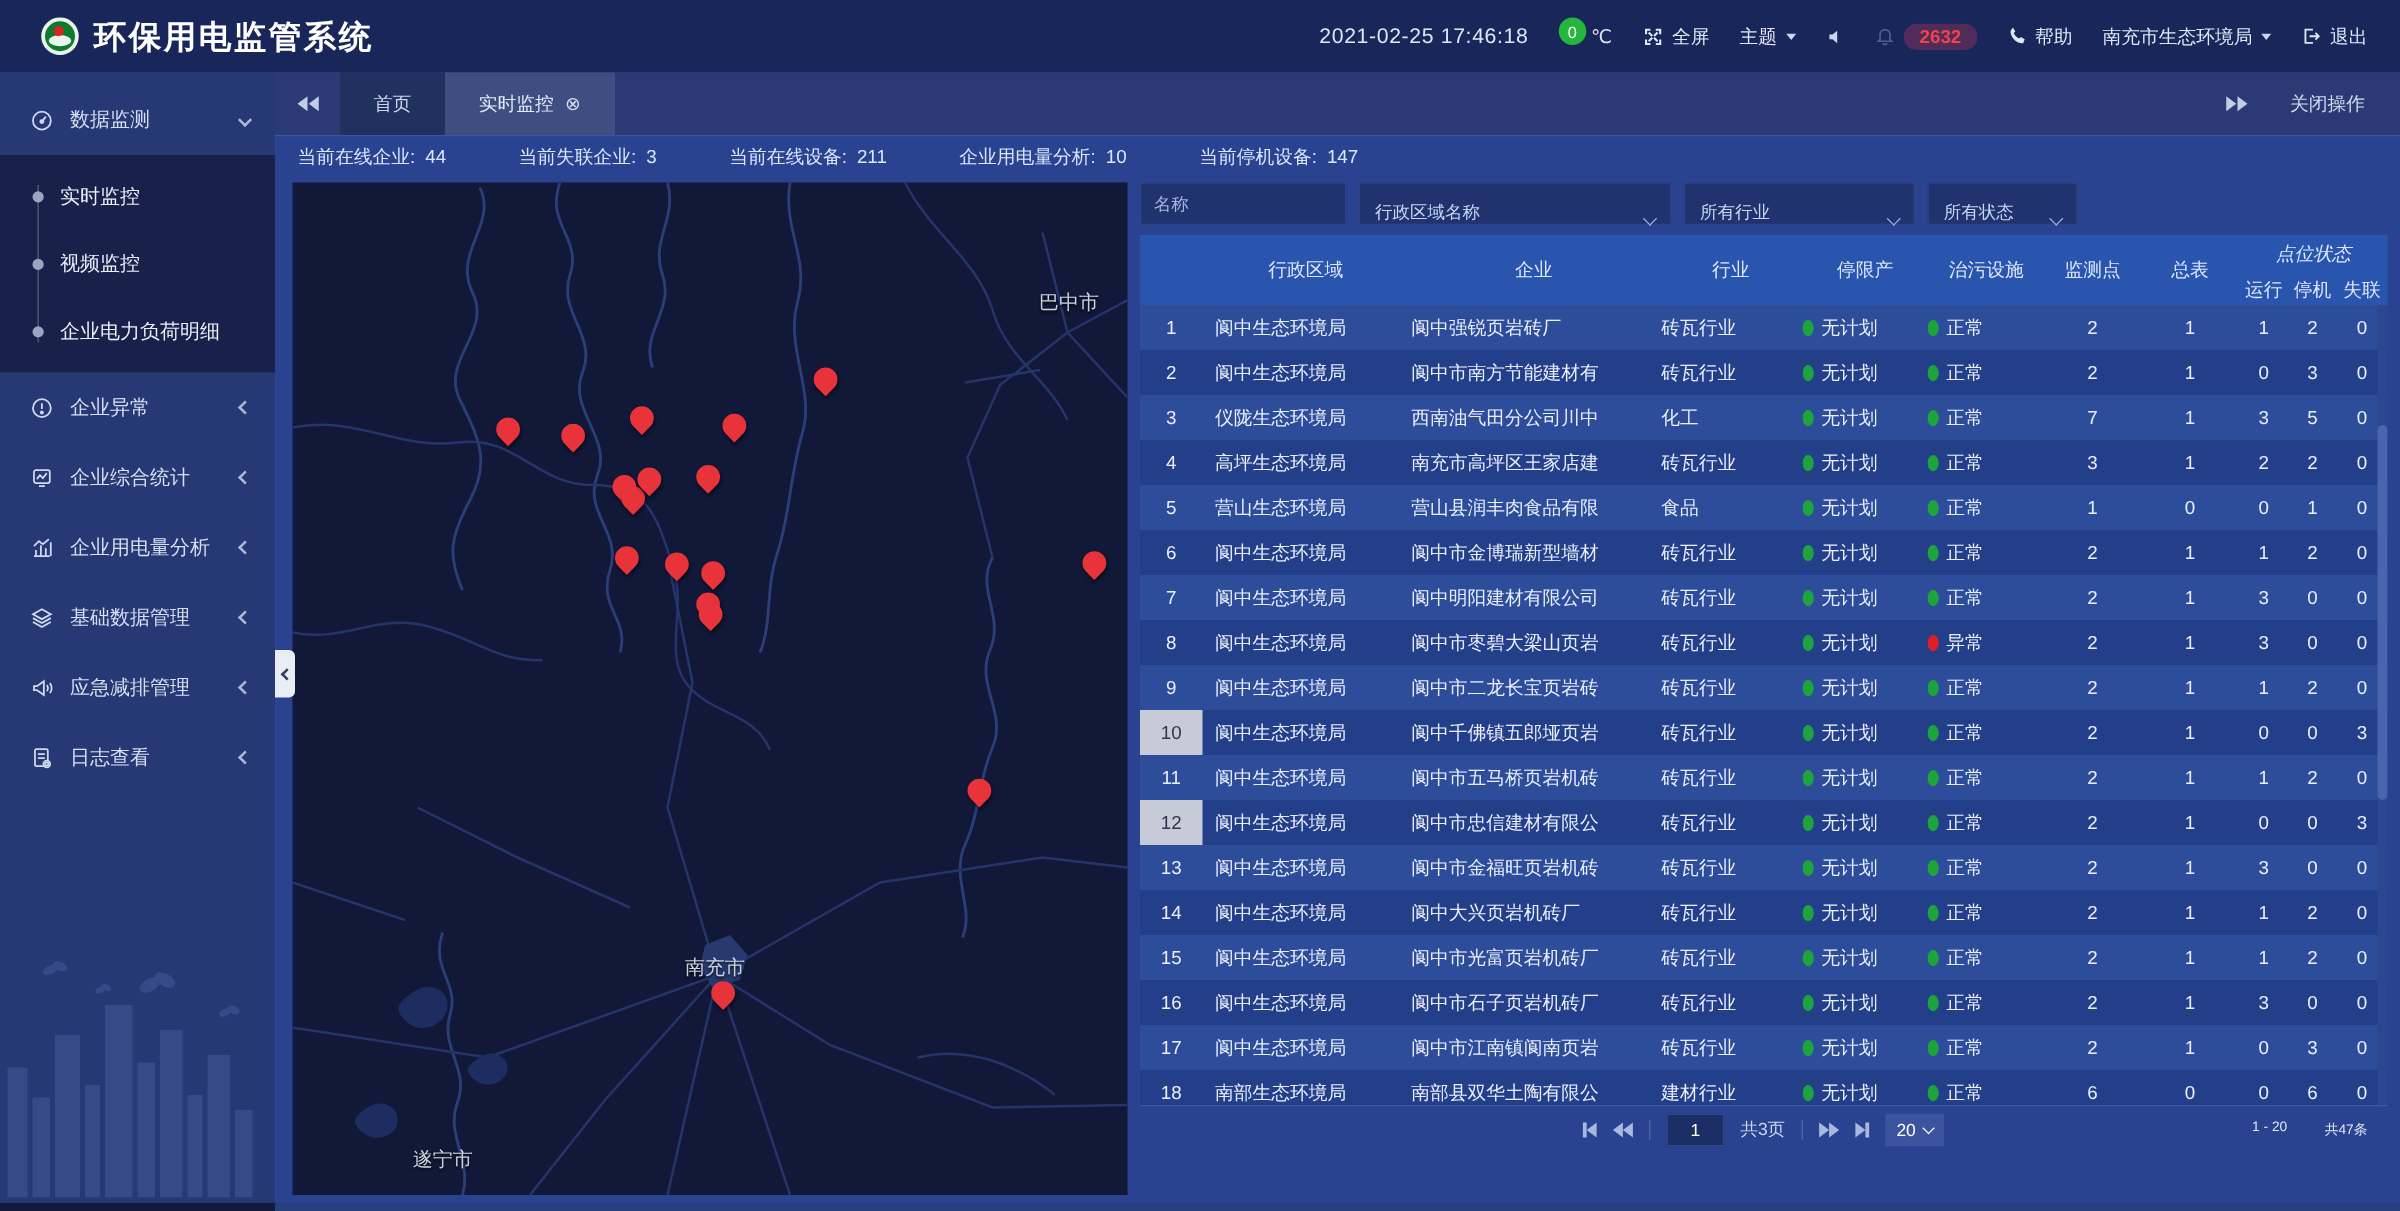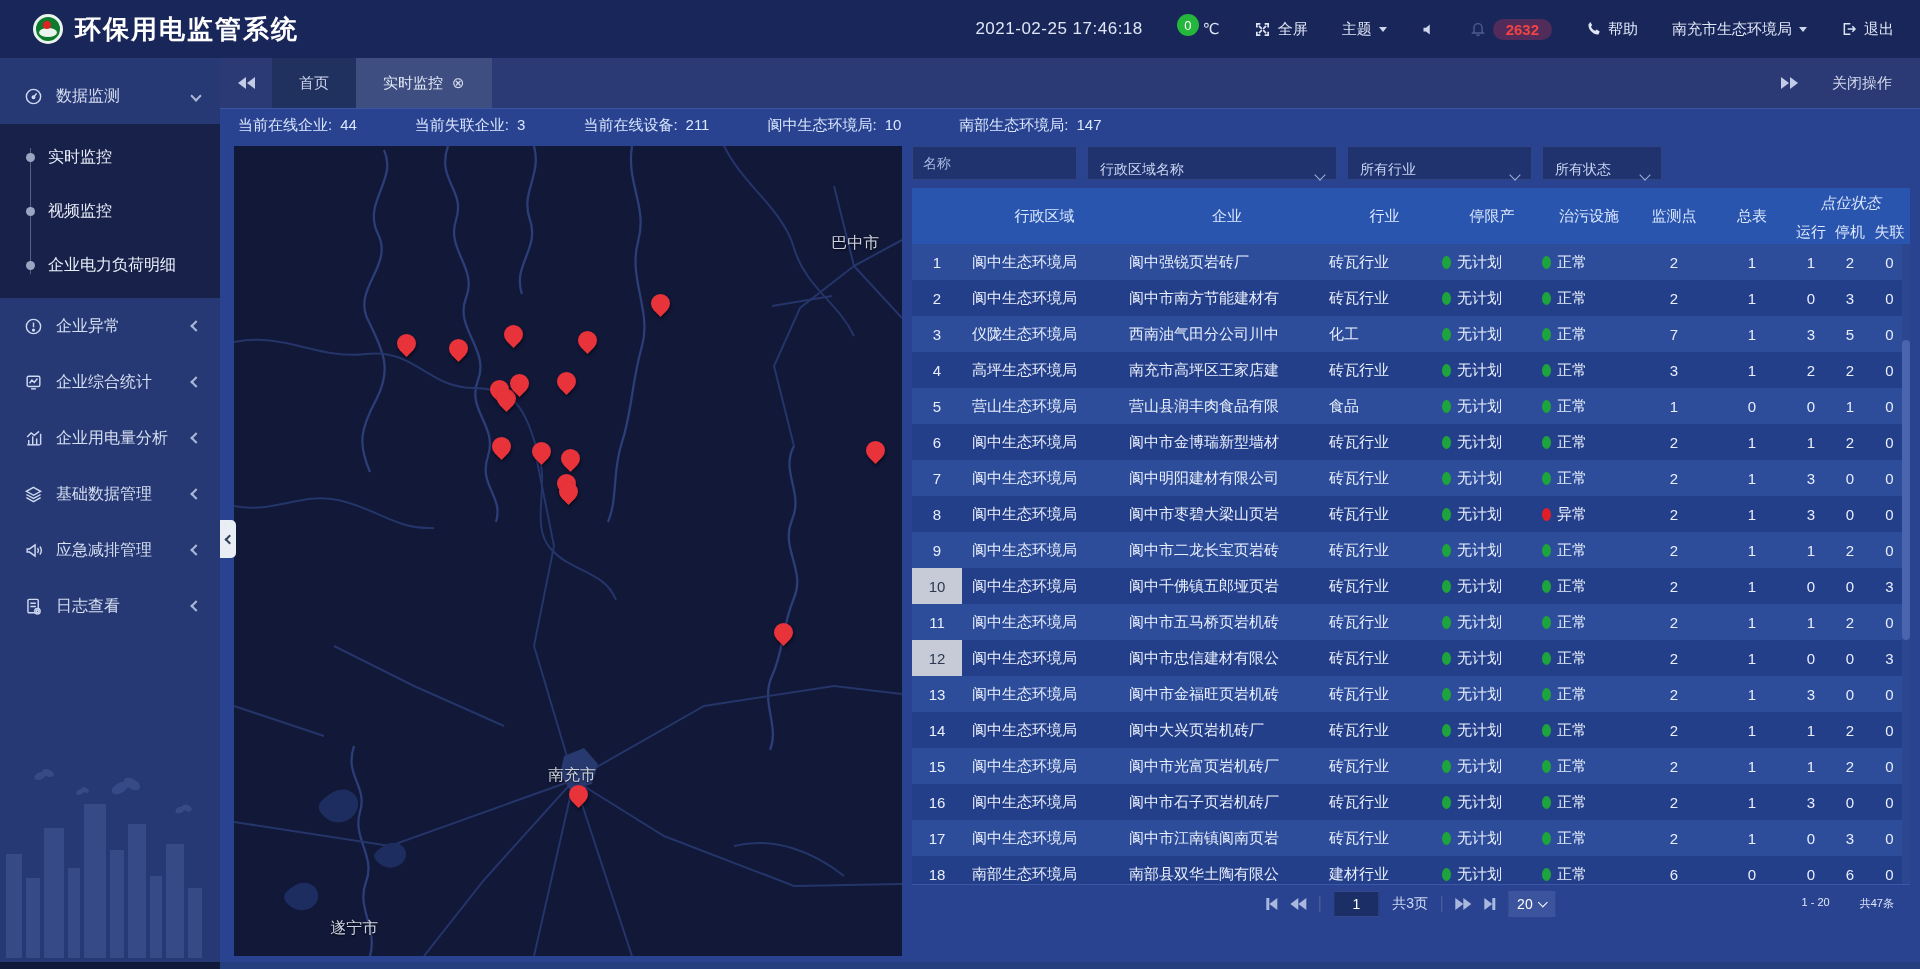--- a/index.html
+++ b/index.html
@@ -5,21 +5,21 @@
   *{margin:0;padding:0;box-sizing:border-box}
   html,body{width:1920px;height:969px;overflow:hidden}
   body{font-family:"Liberation Sans","DejaVu Sans",sans-serif;background:#2a4390;color:#e6edfb}
 
   
   .topbar{height:58px;background:#19265a;display:flex;align-items:center;padding:0 26px 0 33px}
   .logo{width:30px;height:30px;border-radius:50%;background:#0d7a2f;border:3px solid #e9f5ec;position:relative;flex-shrink:0}
   .logo::after{content:"";position:absolute;left:7px;top:4px;width:8px;height:8px;border-radius:50%;background:#d22}
   .logo::before{content:"";position:absolute;left:3px;top:11px;right:3px;bottom:4px;border-radius:50%;background:#eaf4ed}
   .app-title{font-size:26px;font-weight:bold;color:#fff;margin-left:12px;letter-spacing:2px}
-  .topbar-right{margin-left:auto;display:flex;align-items:center;gap:34px;font-size:15px;color:#dfe6f5}
+  .topbar-right{margin-left:auto;display:flex;align-items:center;gap:24px;font-size:15px;color:#dfe6f5}
   .datetime{font-size:17px;letter-spacing:.5px}
   .temp{display:flex;align-items:flex-start;gap:4px}
   .temp-badge{width:22px;height:22px;border-radius:50%;background:#25b63c;color:#fff;font-size:13px;display:flex;align-items:center;justify-content:center;margin-top:-6px}
   .tb-item{display:flex;align-items:center;gap:7px;cursor:pointer;white-space:nowrap}
   .caret-down{width:0;height:0;border-left:4px solid transparent;border-right:4px solid transparent;border-top:5px solid #cdd6ee}
   .bell-badge{background:rgba(160,52,92,.42);color:#ef4444;padding:2px 13px;border-radius:12px;font-size:15px;font-weight:bold}
   .bell-svg{opacity:.45}
   .ico{display:inline-block;vertical-align:middle}
 
   
@@ -301,23 +301,23 @@
     </div>
 
     <div class="statsbar">
 
         <div class="stat"><span class="stat-label">当前在线企业:</span><span class="stat-value">44</span></div>
 
         <div class="stat"><span class="stat-label">当前失联企业:</span><span class="stat-value">3</span></div>
 
         <div class="stat"><span class="stat-label">当前在线设备:</span><span class="stat-value">211</span></div>
 
-        <div class="stat"><span class="stat-label">阆中生态环境局:</span><span class="stat-value">10</span></div>
-
-        <div class="stat"><span class="stat-label">南部生态环境局:</span><span class="stat-value">147</span></div>
+        <div class="stat"><span class="stat-label">企业用电量分析:</span><span class="stat-value">10</span></div>
+
+        <div class="stat"><span class="stat-label">当前停机设备:</span><span class="stat-value">147</span></div>
 
     </div>
 
     <div class="workspace">
 
       <div class="map">
         <svg class="roads" viewBox="0 0 668 810" preserveAspectRatio="none">
           <g fill="none" stroke="#2c3e77" stroke-width="2.3">
             <path d="M214 0c-12 34 18 44 8 74s22 48 10 78 24 52 12 82 20 46 10 76 16 40 8 66"></path>
             <path d="M150 4c14 30-22 52-6 84s-26 54-10 86 24 50 8 80-18 44-6 72"></path>

